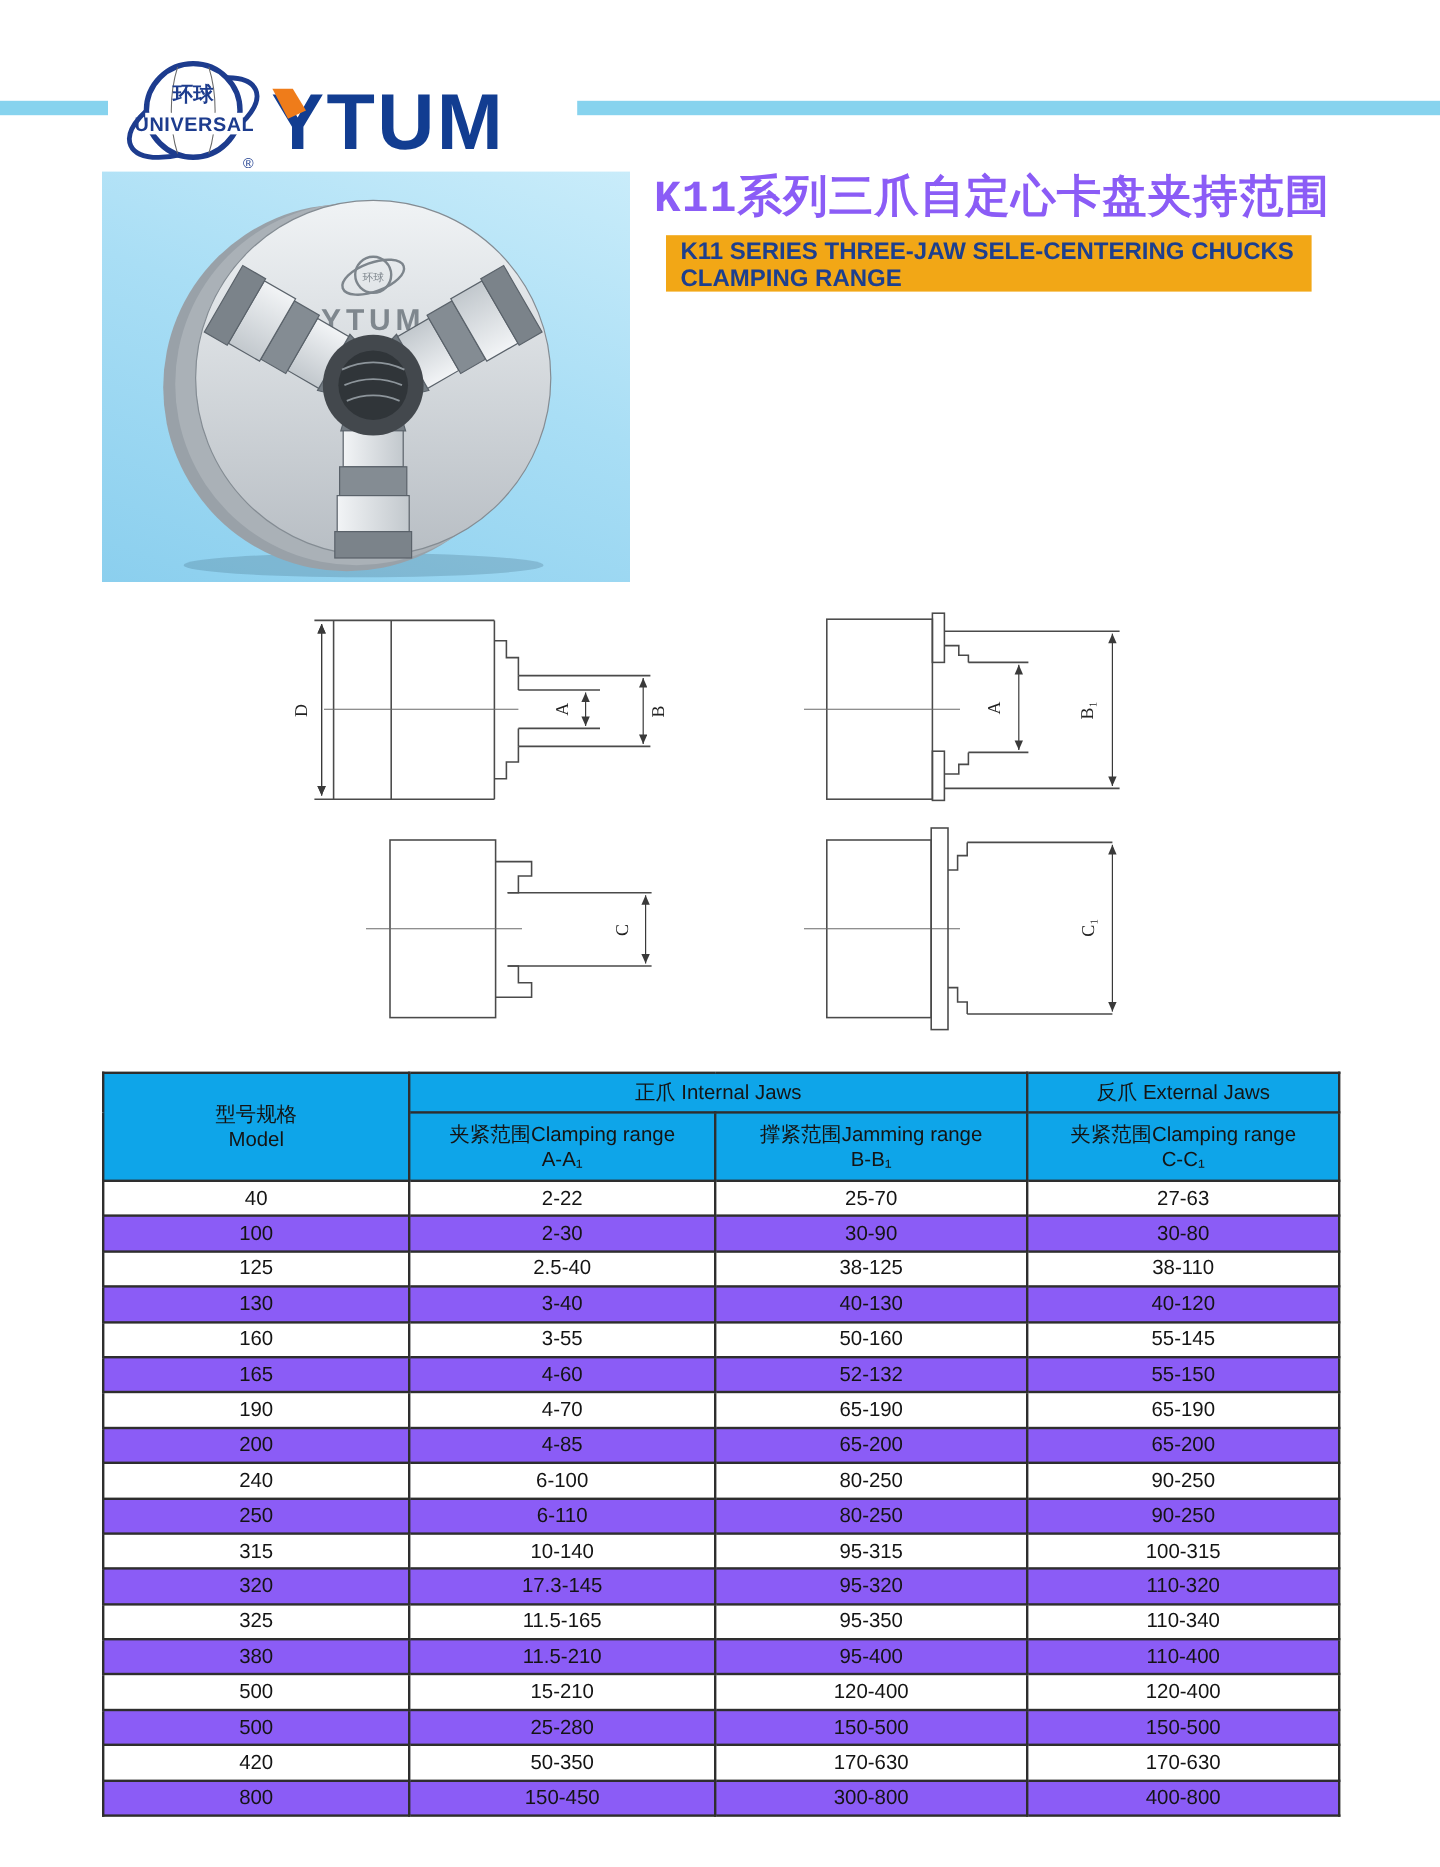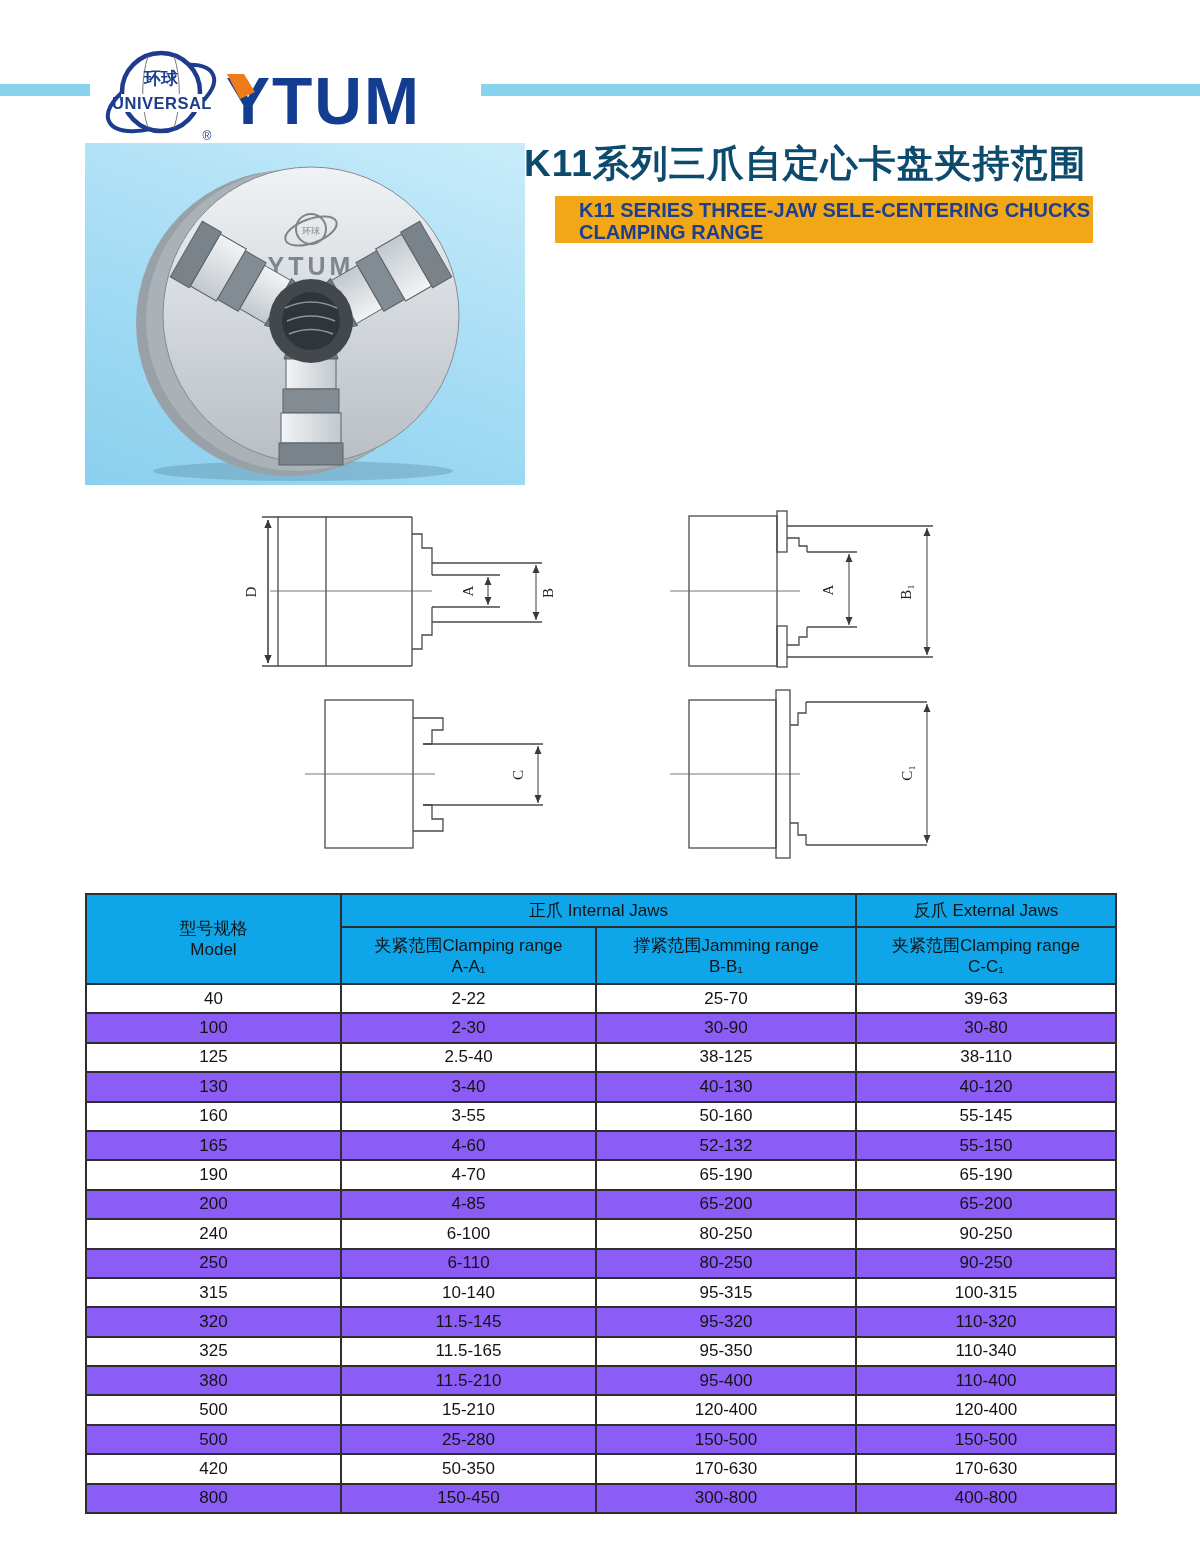--- a/index.html
+++ b/index.html
@@ -13,24 +13,24 @@
   .bar-left  { left:0; width:90px; }
   .bar-right { left:481px; width:719px; }
   .logo-globe { left:103px; top:36px; width:122px; height:116px; }
   .wordmark { left:226px; top:64px; width:250px; height:76px; }
 
   
   .photo { left:85px; top:143px; width:440px; height:342px;
     background:linear-gradient(200deg,#c9ecfa 0%,#a9def5 45%,#8bcfee 100%); }
 
   
-  .title-cn { left:524px; top:139px; width:560px; font-size:37px; font-weight:bold;
-    color:#0c4a6e; letter-spacing:1px; white-space:nowrap; }
+  .title-cn { left:545px; top:139px; width:560px; font-size:37px; font-weight:bold;
+    color:#8b5cf6; letter-spacing:1px; white-space:nowrap;font-family:Liberation Mono, monospace; }
   .subtitle { left:555px; top:196px; width:538px; height:47px; background:#f2a716;
-    color:#1d3f8e; font-size:20px; font-weight:bold; line-height:22px; padding:3px 0 0 24px; }
+    color:#1d3f8e; font-size:20px; font-weight:bold; line-height:22px; padding:3px 0 0 12px; }
 
   
   .dia svg { display:block; }
   .dia { background:transparent; }
   .d-line { stroke:#4a4a4a; stroke-width:1.3; fill:none; }
   .d-thin { stroke:#6a6a6a; stroke-width:0.9; fill:none; }
   .d-dim  { stroke:#3a3a3a; stroke-width:1; fill:none; }
   .d-lab  { fill:#222; font-size:15px; font-family:"Liberation Serif", serif; }
 
   
@@ -221,21 +221,21 @@
         <div>夹紧范围Clamping range</div>
         <div>C-C₁</div>
       </th>
     </tr>
   </thead>
   <tbody>
       <tr>
         <td>40</td>
         <td>2-22</td>
         <td>25-70</td>
-        <td>39-63</td>
+        <td>27-63</td>
       </tr>
       <tr class="alt">
         <td>100</td>
         <td>2-30</td>
         <td>30-90</td>
         <td>30-80</td>
       </tr>
       <tr>
         <td>125</td>
         <td>2.5-40</td>
@@ -285,21 +285,21 @@
         <td>90-250</td>
       </tr>
       <tr>
         <td>315</td>
         <td>10-140</td>
         <td>95-315</td>
         <td>100-315</td>
       </tr>
       <tr class="alt">
         <td>320</td>
-        <td>11.5-145</td>
+        <td>17.3-145</td>
         <td>95-320</td>
         <td>110-320</td>
       </tr>
       <tr>
         <td>325</td>
         <td>11.5-165</td>
         <td>95-350</td>
         <td>110-340</td>
       </tr>
       <tr class="alt">

